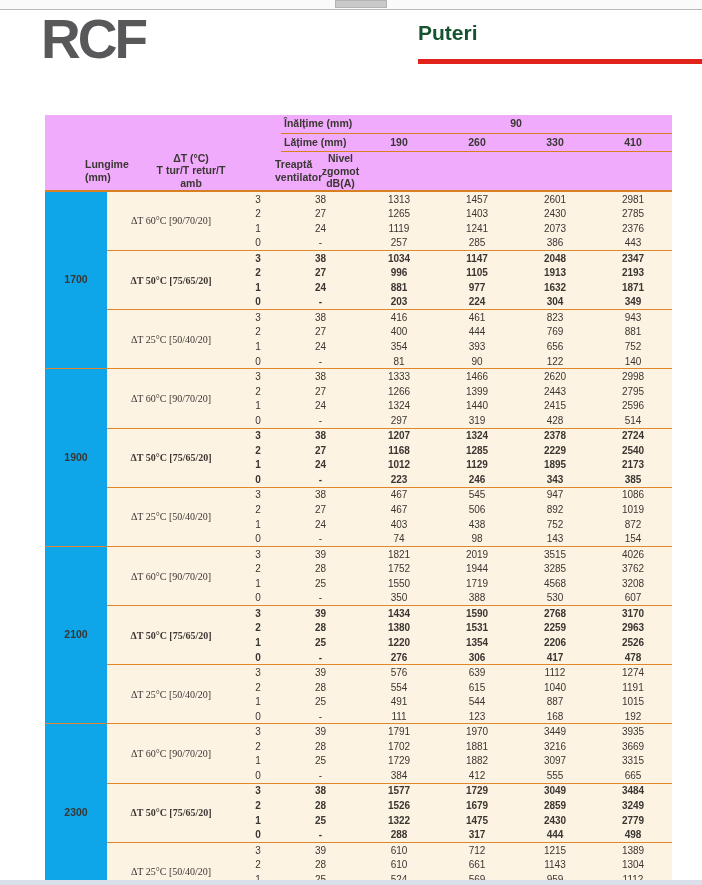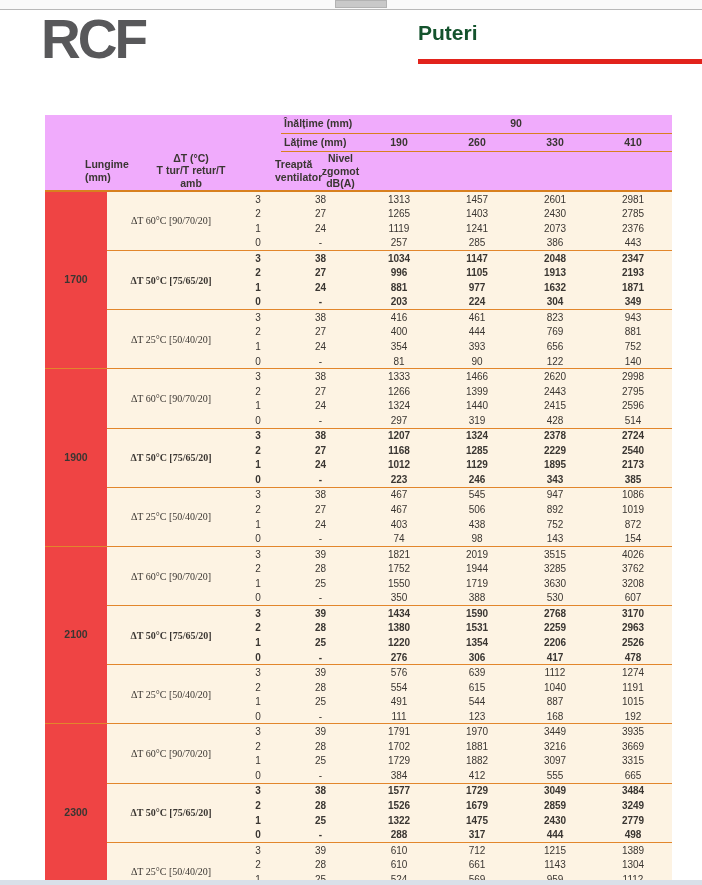--- a/index.html
+++ b/index.html
@@ -14,21 +14,21 @@
   .rule{position:absolute;left:418px;top:59px;width:284px;height:5px;background:#e2231c;}
   table{position:absolute;left:45px;top:115px;width:627px;border-collapse:collapse;table-layout:fixed;}
   td{padding:0;text-align:center;vertical-align:middle;font-size:10px;line-height:1.1;}
   thead td{background:#f0abfc;}
   .ra td,.rb td{height:17.5px;}
   .rc td{height:28px;border-bottom:2.5px solid #d8801f;padding-left:40px;}
   .lab{font-weight:700;font-size:10.5px;line-height:1.2;}
   .left{text-align:left;padding-left:3px;}
   .ul{border-bottom:1.5px solid #d8801f;}
   tbody td{height:14.56px;background:#fdf3e3;}
-  td.lung{background:#ef4444;font-weight:700;font-size:10.5px;border-bottom:1.6px solid #e2862c;}
+  td.lung{background:#0ea5e9;font-weight:700;font-size:10.5px;border-bottom:1.6px solid #e2862c;}
   td.dt{font-size:10px;border-bottom:1.6px solid #e2862c;font-family:Liberation Serif, serif;}
   .gsep{border-bottom:1.6px solid #e2862c;}
   .b{font-weight:700;}
   .bottomstrip{position:absolute;left:0;bottom:0;width:702px;height:5px;background:#d9e0e9;}
 </style>
 </head>
 <body>
 
 <div class="topbar">
   <div class="thumb"></div>
@@ -301,21 +301,21 @@
           <td class="">1752</td>
           <td class="">1944</td>
           <td class="">3285</td>
           <td class="">3762</td>
         </tr>
         <tr>
           <td class="">1</td>
           <td class="">25</td>
           <td class="">1550</td>
           <td class="">1719</td>
-          <td class="">3630</td>
+          <td class="">4568</td>
           <td class="">3208</td>
         </tr>
         <tr>
           <td class="gsep">0</td>
           <td class="gsep">-</td>
           <td class="gsep">350</td>
           <td class="gsep">388</td>
           <td class="gsep">530</td>
           <td class="gsep">607</td>
         </tr>

